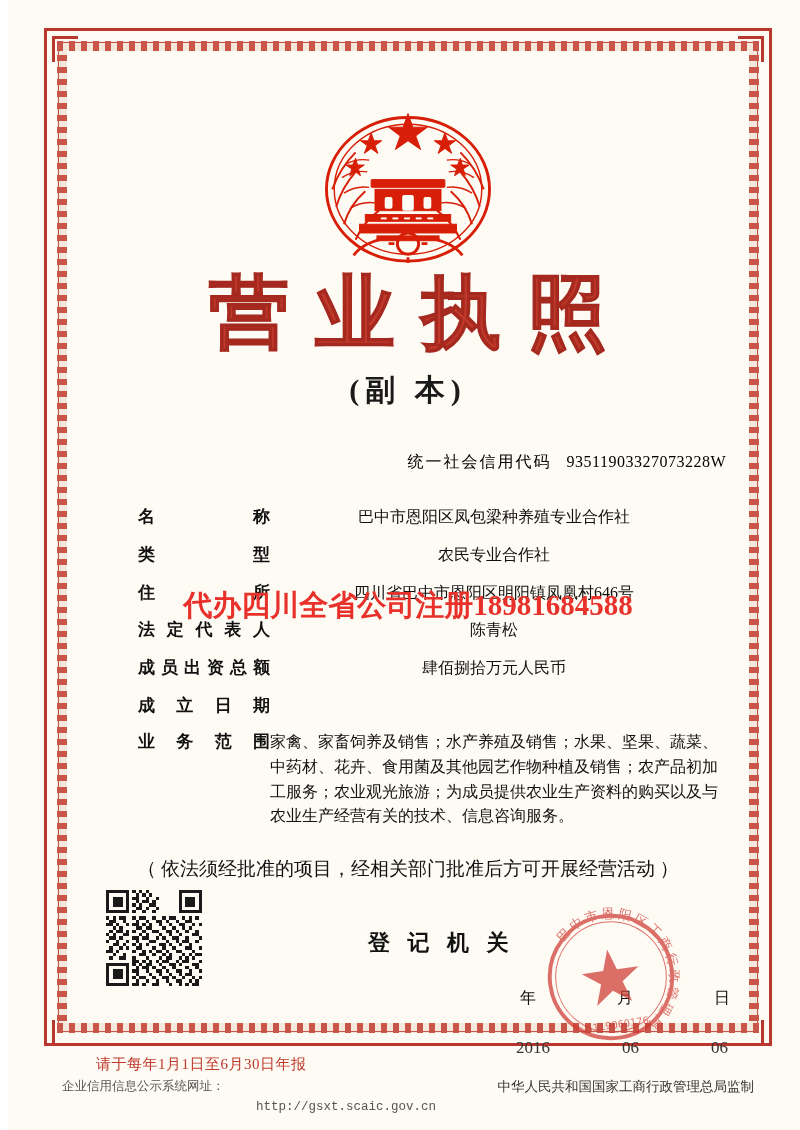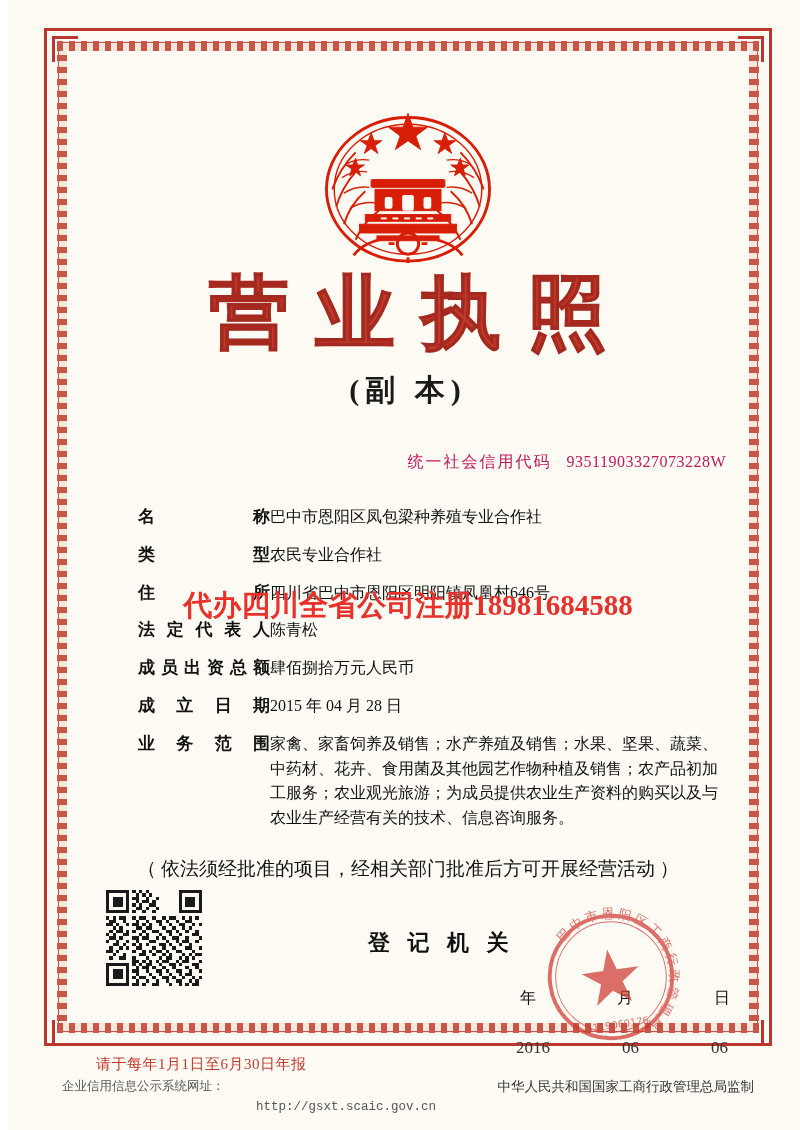--- a/index.html
+++ b/index.html
@@ -103,21 +103,21 @@
     color: #1a1a1a;
     font-weight: bold;
   }
 
   
   .credit-code {
     position: absolute;
     top: 452px;
     right: 82px;
     font-size: 16px;
-    color: #be185d;
+    color: #000000;
     letter-spacing: 1px;
     white-space: nowrap;
   }
   .credit-code .label { letter-spacing: 2px; margin-right: 10px; }
   .credit-code .value { font-family: "Liberation Serif", serif; letter-spacing: .5px; }
 
   
   .fields {
     position: absolute;
     top: 505px;
@@ -137,20 +137,21 @@
     font-weight: bold;
     display: flex;
     justify-content: space-between;
   }
   .row .label span { display: inline-block; }
   .row .value {
     font-size: 16px;
     color: #111;
     line-height: 1.55;
     flex: 1;
+    text-align: center;
   }
   .row .value.multiline { text-align: justify; }
 
   
   .note {
     position: absolute;
     top: 856px;
     left: 0; right: 0;
     text-align: center;
     font-size: 19px;
@@ -392,21 +393,20 @@
       <div class="value">肆佰捌拾万元人民币</div>
     </div>
 
     <div class="row">
       <div class="label">
         <span>成</span>
         <span>立</span>
         <span>日</span>
         <span>期</span>
       </div>
-      <div class="value">2015 年 04 月 28 日</div>
     </div>
 
     <div class="row">
       <div class="label">
         <span>业</span>
         <span>务</span>
         <span>范</span>
         <span>围</span>
       </div>
       <div class="value multiline">家禽、家畜饲养及销售；水产养殖及销售；水果、坚果、蔬菜、中药材、花卉、食用菌及其他园艺作物种植及销售；农产品初加工服务；农业观光旅游；为成员提供农业生产资料的购买以及与农业生产经营有关的技术、信息咨询服务。</div>

